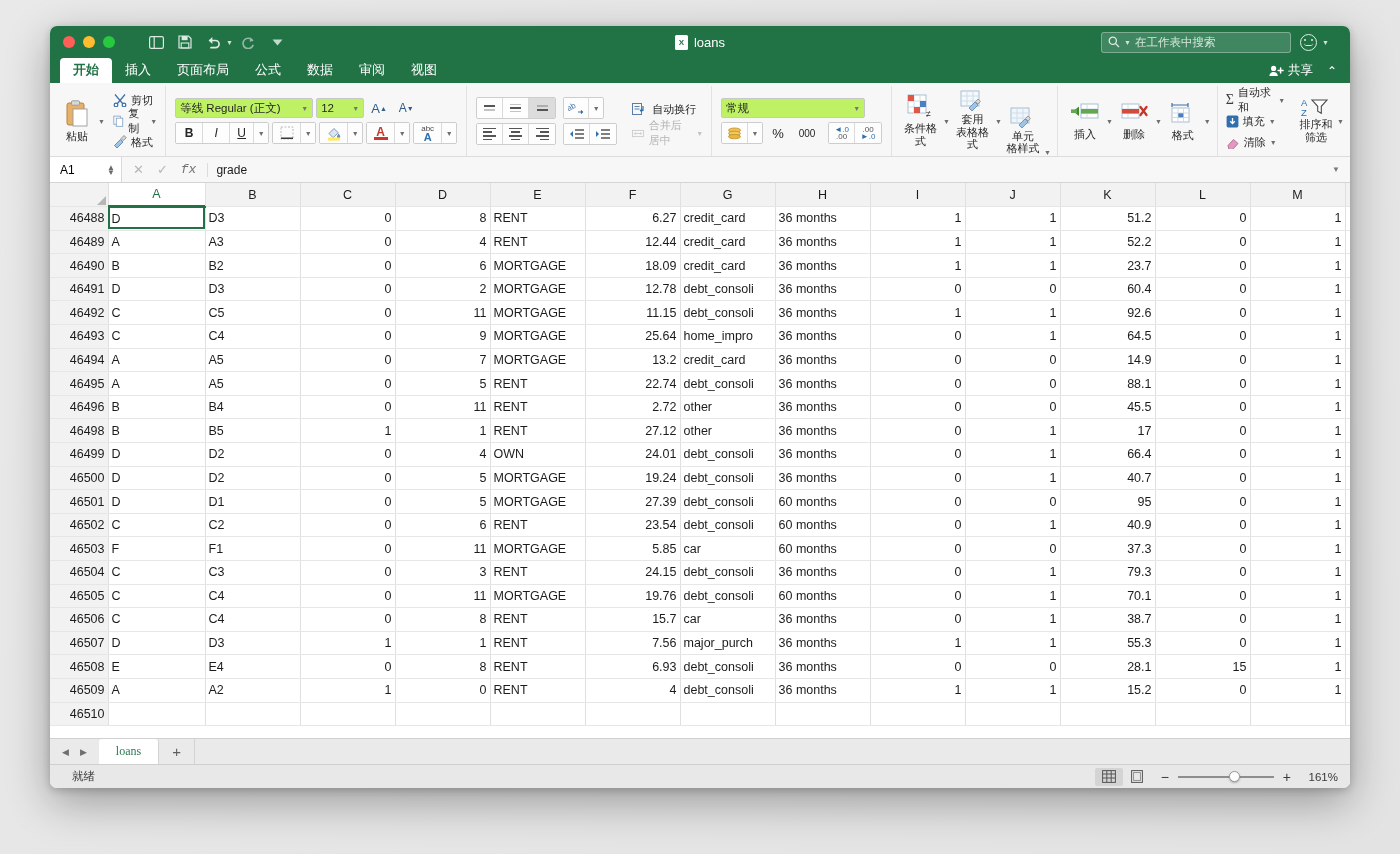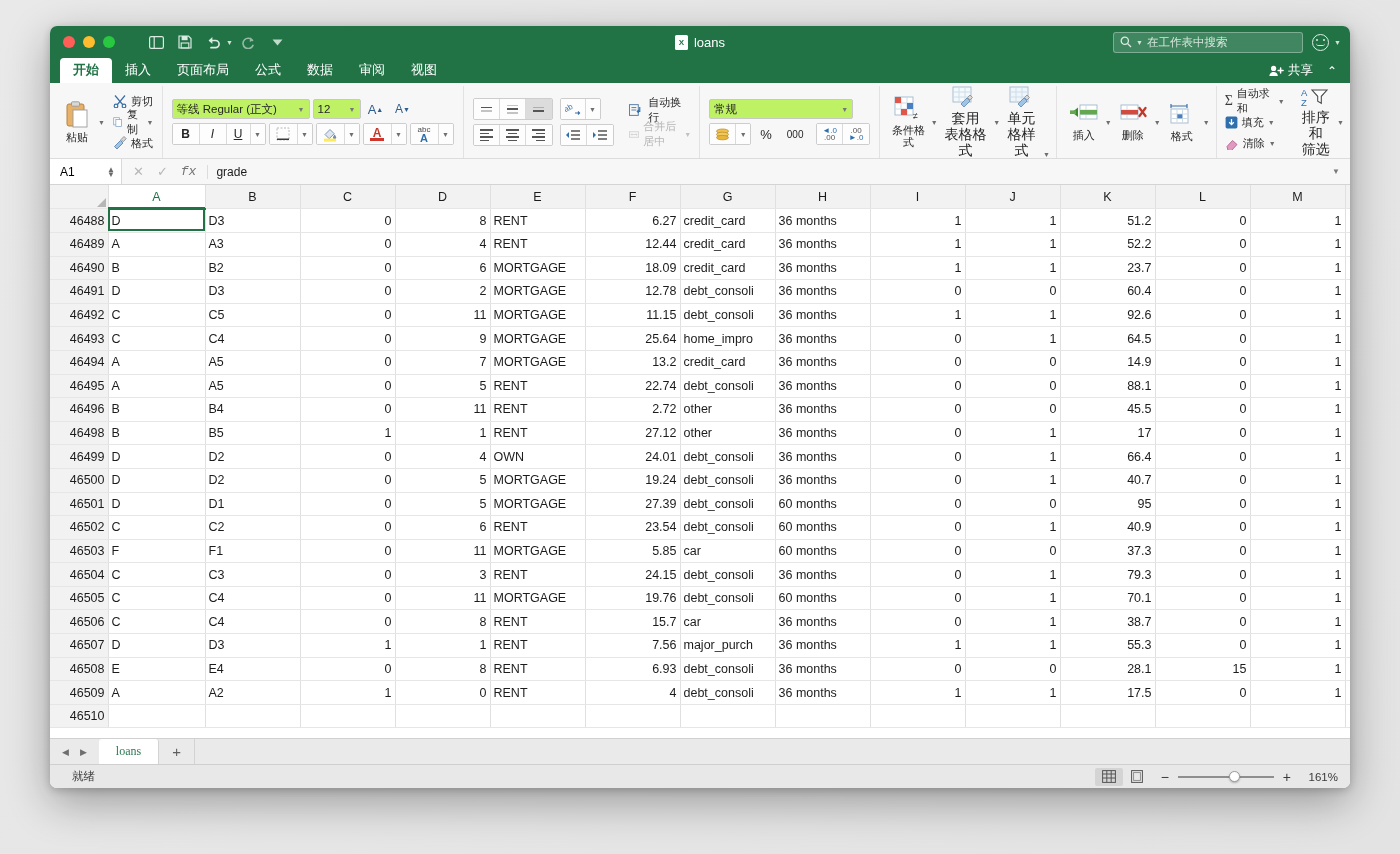--- a/index.html
+++ b/index.html
@@ -52,21 +52,21 @@
     display: flex; align-items: center; justify-content: center; gap: 6px;
   }
   #doctitle .xicon {
     width: 13px; height: 15px; background: #fff; border-radius: 1.5px;
     display: inline-flex; align-items: center; justify-content: center;
     font-size: 8px; font-weight: bold; color: #217346;
     position: relative;
   }
   #titleright {
     margin-left: auto; display: flex; align-items: center;
-    gap: 9px; padding-right: 9px;
+    gap: 9px; padding-right: 21px;
   }
   #searchbox {
     width: 190px; height: 21px; border-radius: 3px;
     background: rgba(255,255,255,.14);
     border: 1px solid rgba(255,255,255,.32);
     display: flex; align-items: center; padding: 0 6px; gap: 4px;
   }
   #searchbox .sph { color: #d7e7dd; font-size: 11.5px; }
   .smiley {
     width: 17px; height: 17px; border-radius: 50%;
@@ -110,21 +110,21 @@
   }
   .grp { display: flex; align-items: stretch; padding: 0 6px; }
   .grp + .grp { border-left: 1px solid #e2e2e2; }
 
   .bigbtn {
     display: flex; flex-direction: column; align-items: center;
     justify-content: center; min-width: 42px; padding: 0 3px;
     text-align: center; line-height: 1.15;
   }
   .bigbtn .lbl { font-size: 11px; margin-top: 2px; }
-  .bigbtn .lbl2 { font-size: 14px; }
+  .bigbtn .lbl2 { font-size: 11px; font-family: Liberation Mono, monospace; }
 
   .col3 { display: flex; flex-direction: column; justify-content: center; gap: 2px; }
   .minirow { display: flex; align-items: center; gap: 4px; height: 19px; padding: 0 2px; }
   .minirow .txt { font-size: 11px; }
   .minirow.dim .txt { color: #b5b5b5; }
   .caret { font-size: 7px; color: #6f6f6f; }
 
   .fontrow { display: flex; align-items: center; gap: 3px; }
   .fld {
     border: 1px solid #c8c8c8; background: #bef264; border-radius: 2px;
@@ -1120,21 +1120,21 @@
             <td class="c-a txt">A</td>
             <td class="c-b txt">A2</td>
             <td class="c-c num">1</td>
             <td class="c-d num">0</td>
             <td class="c-e txt">RENT</td>
             <td class="c-f num">4</td>
             <td class="c-g txt">debt_consoli</td>
             <td class="c-h txt">36 months</td>
             <td class="c-i num">1</td>
             <td class="c-j num">1</td>
-            <td class="c-k num">17.5</td>
+            <td class="c-k num">15.2</td>
             <td class="c-l num">0</td>
             <td class="c-m num">1</td>
             <td class="c-n"></td>
           </tr>
           <tr>
             <td class="rowhdr">46510</td>
             <td class="c-a txt"></td>
             <td class="c-b txt"></td>
             <td class="c-c num"></td>
             <td class="c-d num"></td>

